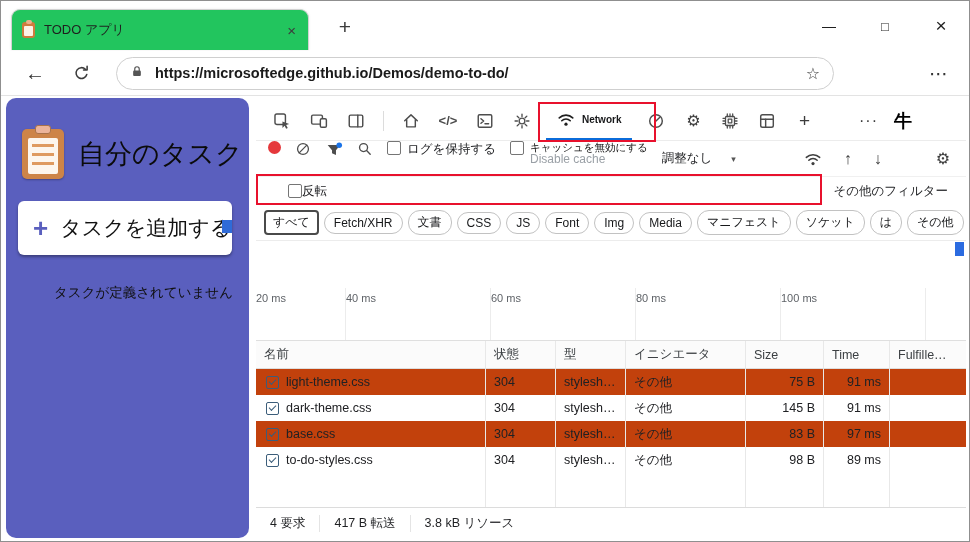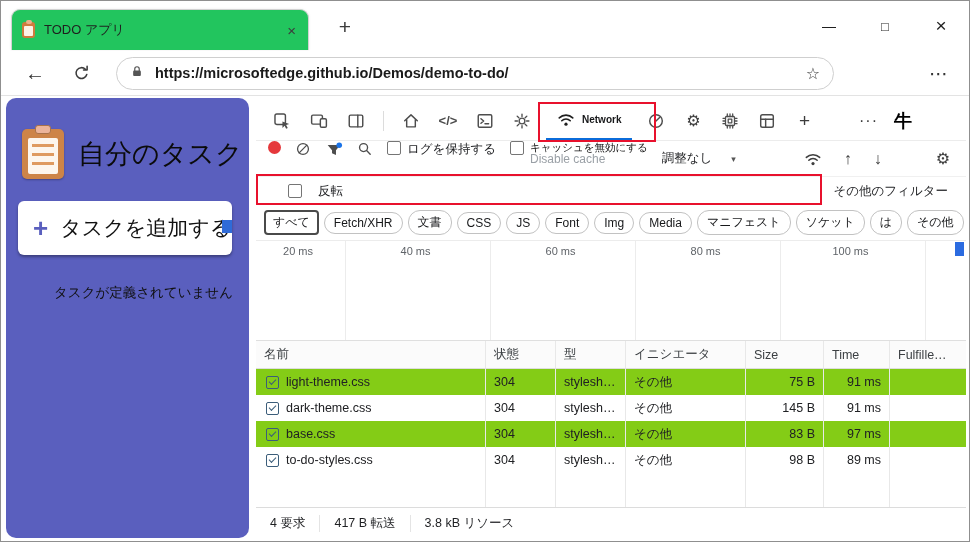--- a/index.html
+++ b/index.html
@@ -79,43 +79,43 @@
   .tb2-right{margin-left:auto;display:flex;align-items:center;gap:22px;}
   .arrow-glyph{font-size:16px;color:#3f3f3f;}
   .gear-glyph{font-size:16px;color:#3f3f3f;}
   .gear-far{margin-left:32px;margin-right:4px;}
   
   .dt-filterrow{position:absolute;top:76px;left:0;right:0;height:28px;display:flex;align-items:center;
     padding:0 10px;box-sizing:border-box;font-size:12.5px;}
   .filter-pill{width:502px;height:21px;background:#e8ebfa;border:1px solid #c3c8ea;border-radius:4px;
     display:flex;align-items:center;gap:8px;padding:0 8px;box-sizing:border-box;}
   .filter-pill input{border:none;background:transparent;outline:none;font:inherit;color:#202124;width:100%;padding:0;}
-  .invert-wrap{display:flex;align-items:center;gap:16px;margin-left:22px;}
+  .invert-wrap{display:flex;align-items:center;gap:0;margin-left:22px;}
   .more-filters{margin-left:auto;margin-right:8px;white-space:nowrap;color:#1f2023;}
   
   .dt-chiprow{position:absolute;top:104px;left:0;right:0;height:36px;display:flex;align-items:center;gap:5px;
     padding-left:8px;border-bottom:1px solid #ececec;box-sizing:border-box;}
   .chip{padding:3px 9px;border:1px solid #c2c2c2;border-radius:12px;font-size:12px;color:#17181a;background:#fff;white-space:nowrap;}
   .chip.selected{border:2px solid #4a4a4a;border-radius:4px;padding:2px 7px;}
   
   .dt-timeline{position:absolute;top:140px;left:0;right:0;height:100px;display:flex;border-bottom:1px solid #dfdfdf;box-sizing:border-box;}
   .tl-seg{width:145px;flex:0 0 auto;border-right:1px solid #ececec;font-size:11px;color:#5f6368;
-    text-align:center;padding:4px 5px 0 0;box-sizing:border-box;}
+    text-align:left;padding:4px 5px 0 0;box-sizing:border-box;margin-top:47px;}
   .tl-seg:first-child{width:90px;}
   .tl-sp{flex:1;}
   .scroll-thumb{position:absolute;right:2px;top:141px;width:9px;height:14px;background:#2b6be0;}
   
   .dt-table{position:absolute;top:240px;left:0;right:0;height:166px;display:grid;
     grid-template-columns:230px 70px 70px 120px 78px 66px 1fr;
     grid-template-rows:28px repeat(4,26px) 1fr;font-size:12.5px;color:#202124;}
   .cell{border-right:1px solid #e8e8e8;display:flex;align-items:center;padding:0 8px;box-sizing:border-box;
     white-space:nowrap;overflow:hidden;}
   .cell:nth-child(7n){border-right:none;}
   .th{background:#fbfbfb;border-bottom:1px solid #dedede;color:#3c4043;}
-  .row-odd{background:#84cc16;}
+  .row-odd{background:#c2410c;}
   .num{justify-content:flex-end;}
   .name-cell{gap:7px;padding-left:10px;}
   .css-check{width:11px;height:11px;border:1.4px solid #3b5d7a;border-radius:2px;position:relative;flex:0 0 auto;}
   .css-check::after{content:'';position:absolute;left:1.5px;top:2px;width:6px;height:3px;
     border-left:1.6px solid #3b5d7a;border-bottom:1.6px solid #3b5d7a;transform:rotate(-45deg);}
   
   .dt-status{position:absolute;top:406px;left:0;right:0;height:31px;border-top:1px solid #dcdcdc;
     display:flex;align-items:center;padding-left:14px;gap:0;font-size:12.5px;color:#1f2023;box-sizing:border-box;}
   .stat{padding-right:14px;white-space:nowrap;}
   .stat + .stat{border-left:1px solid #e4e4e4;padding-left:14px;}

